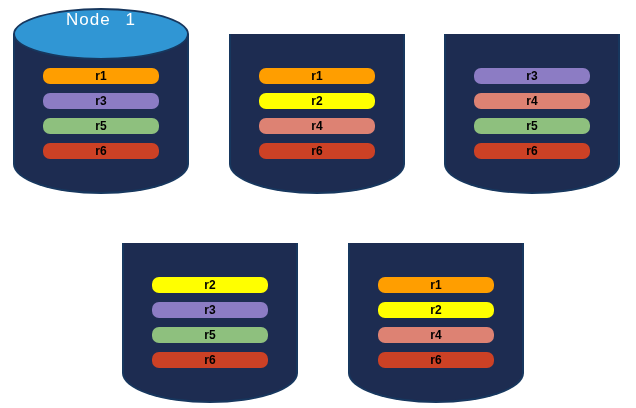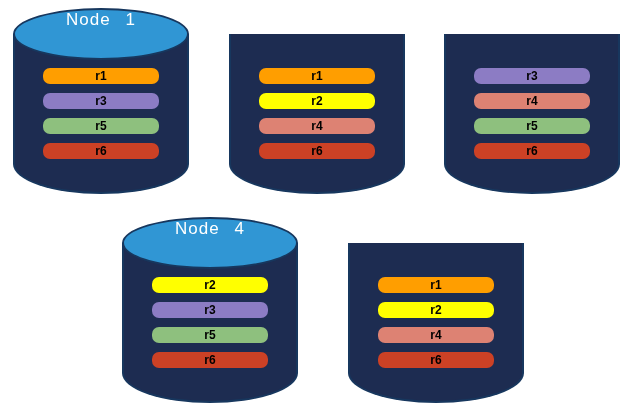--- a/index.html
+++ b/index.html
@@ -107,23 +107,20 @@
     <div class="replica-list">
 
     <div class="replica-bar" style="background: rgb(140, 124, 196);">r3</div>
         <div class="replica-bar" style="background: rgb(221, 130, 115);">r4</div>
         <div class="replica-bar" style="background: rgb(142, 192, 126);">r5</div>
         <div class="replica-bar" style="background: rgb(204, 65, 37);">r6</div>
       </div>
   </div>
     <div class="node" style="left: 122px; top: 217px;">
     <div class="cyl-body"></div>
-    <div class="cyl-top">
-      <span class="node-title">Node 4</span>
-    </div>
     <div class="replica-list">
 
     <div class="replica-bar" style="background: rgb(255, 255, 0);">r2</div>
         <div class="replica-bar" style="background: rgb(140, 124, 196);">r3</div>
         <div class="replica-bar" style="background: rgb(142, 192, 126);">r5</div>
         <div class="replica-bar" style="background: rgb(204, 65, 37);">r6</div>
       </div>
   </div>
     <div class="node" style="left: 348px; top: 217px;">
     <div class="cyl-body"></div>

